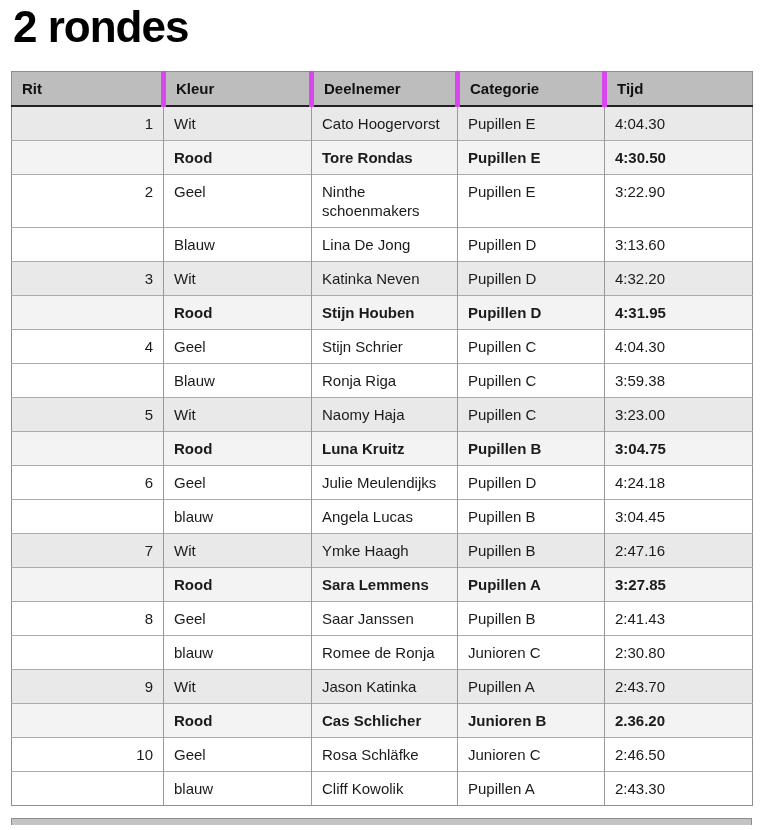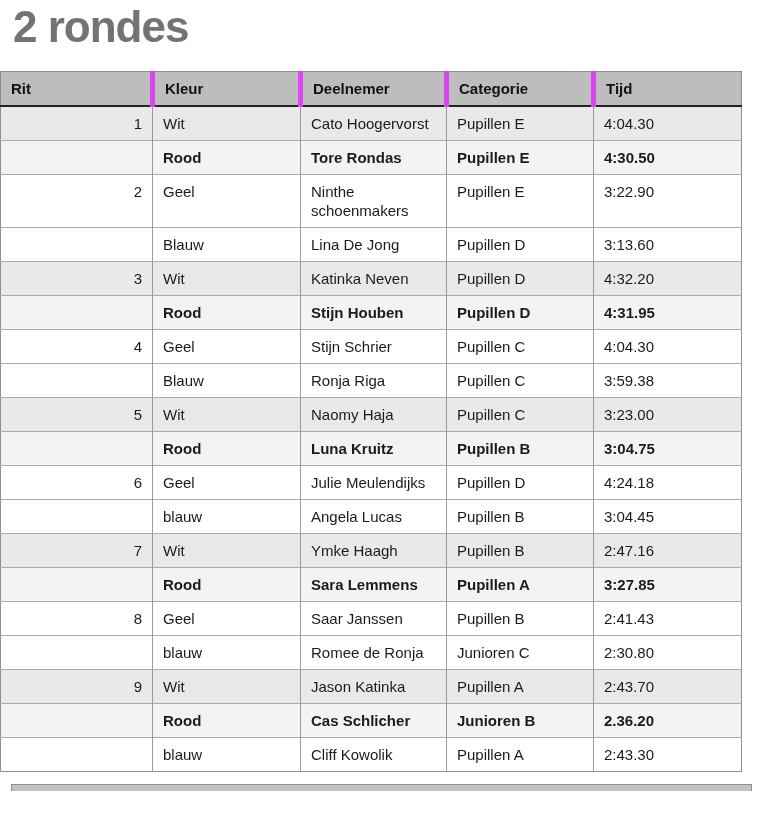--- a/index.html
+++ b/index.html
@@ -13,27 +13,27 @@
     font-family: "Liberation Sans", "DejaVu Sans", sans-serif;
     color: #1a1a1a;
     overflow: hidden;
   }
   h1.page-title {
     margin: 2px 0 18px 13px;
     font-size: 44px;
     line-height: 1.15;
     font-weight: 700;
     letter-spacing: -1px;
-    color: #737373;
+    color: #000000;
   }
   table.results {
     border-collapse: collapse;
     table-layout: fixed;
     width: 741px;
-    margin-left: 0;
+    margin-left: 11px;
     border: 1px solid #8e8e8e;
   }
   table.results th {
     background: #bdbdbd;
     text-align: left;
     font-weight: 700;
     font-size: 15px;
     color: #111111;
     padding: 7px 10px;
     line-height: 19px;
@@ -215,20 +215,27 @@
     <td class="c-tijd">2:43.70</td>
   </tr>
       <tr class="shade-b">
     <td class="c-rit"></td>
     <td class="c-kleur">Rood</td>
     <td class="c-deelnemer">Cas Schlicher</td>
     <td class="c-categorie">Junioren B</td>
     <td class="c-tijd">2.36.20</td>
   </tr>
       <tr>
+    <td class="c-rit">10</td>
+    <td class="c-kleur">Geel</td>
+    <td class="c-deelnemer">Rosa Schläfke</td>
+    <td class="c-categorie">Junioren C</td>
+    <td class="c-tijd">2:46.50</td>
+  </tr>
+      <tr>
     <td class="c-rit"></td>
     <td class="c-kleur">blauw</td>
     <td class="c-deelnemer">Cliff Kowolik</td>
     <td class="c-categorie">Pupillen A</td>
     <td class="c-tijd">2:43.30</td>
   </tr>
     </tbody>
 </table>
 
 <div class="next-table-cutoff"></div>

